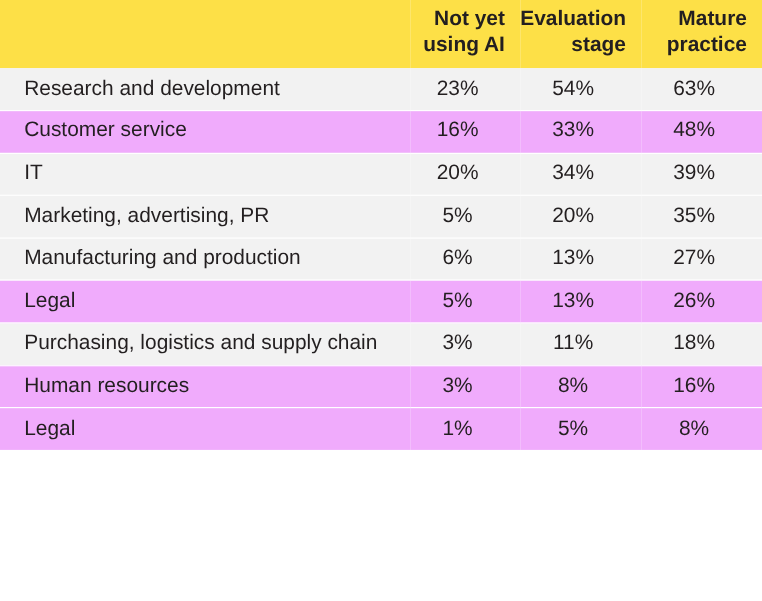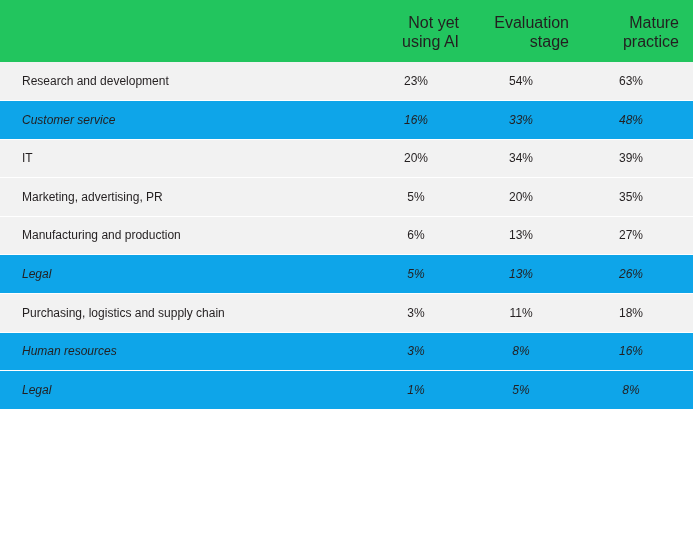--- a/index.html
+++ b/index.html
@@ -24,43 +24,43 @@
     border-collapse: collapse;
     width: 693px;
     table-layout: fixed;
   }
   table.data-table col.c-label { width: 373px; }
   table.data-table col.c-v1 { width: 100px; }
   table.data-table col.c-v2 { width: 110px; }
   table.data-table col.c-v3 { width: 110px; }
 
   thead th {
-    font-size: 16px;
-    font-weight: normal;
+    font-size: 19px;
+    font-weight: bold;
     color: #231f20;
     vertical-align: bottom;
     padding: 0 0 10px 0;
     line-height: 1.22;
-    background: #22c55e;
+    background: #fde047;
   }
   thead th.h-label {
     text-align: left;
   }
   thead th.h-val {
     text-align: right;
     padding-right: 14px;
   }
   thead tr { height: 62px; }
 
   tbody tr { height: 38.6px; }
   tbody tr.odd td { background: #f2f2f2; }
-  tbody tr.even td { background: #0ea5e9; font-style: italic; }
+  tbody tr.even td { background: #f0abfc; }
 
   tbody td {
-    font-size: 12px;
+    font-size: 19px;
     color: #231f20;
     padding: 0;
     line-height: 1.2;
     border-top: 1px solid #ffffff;
   }
   tbody td.cell-label {
     text-align: left;
     padding-left: 22px;
   }
   tbody td.cell-val {

